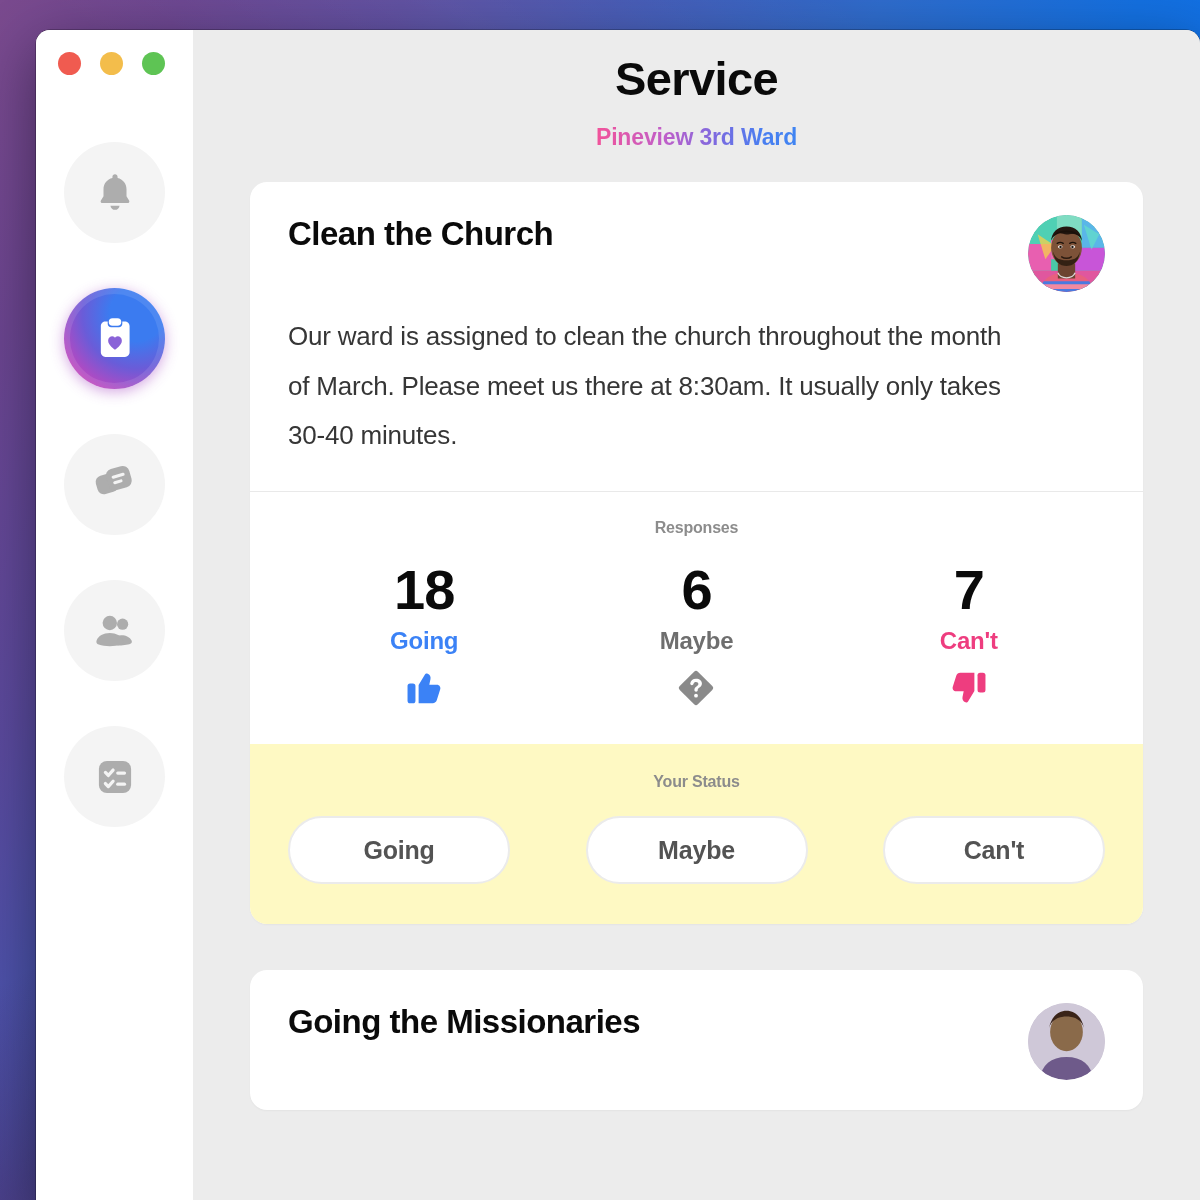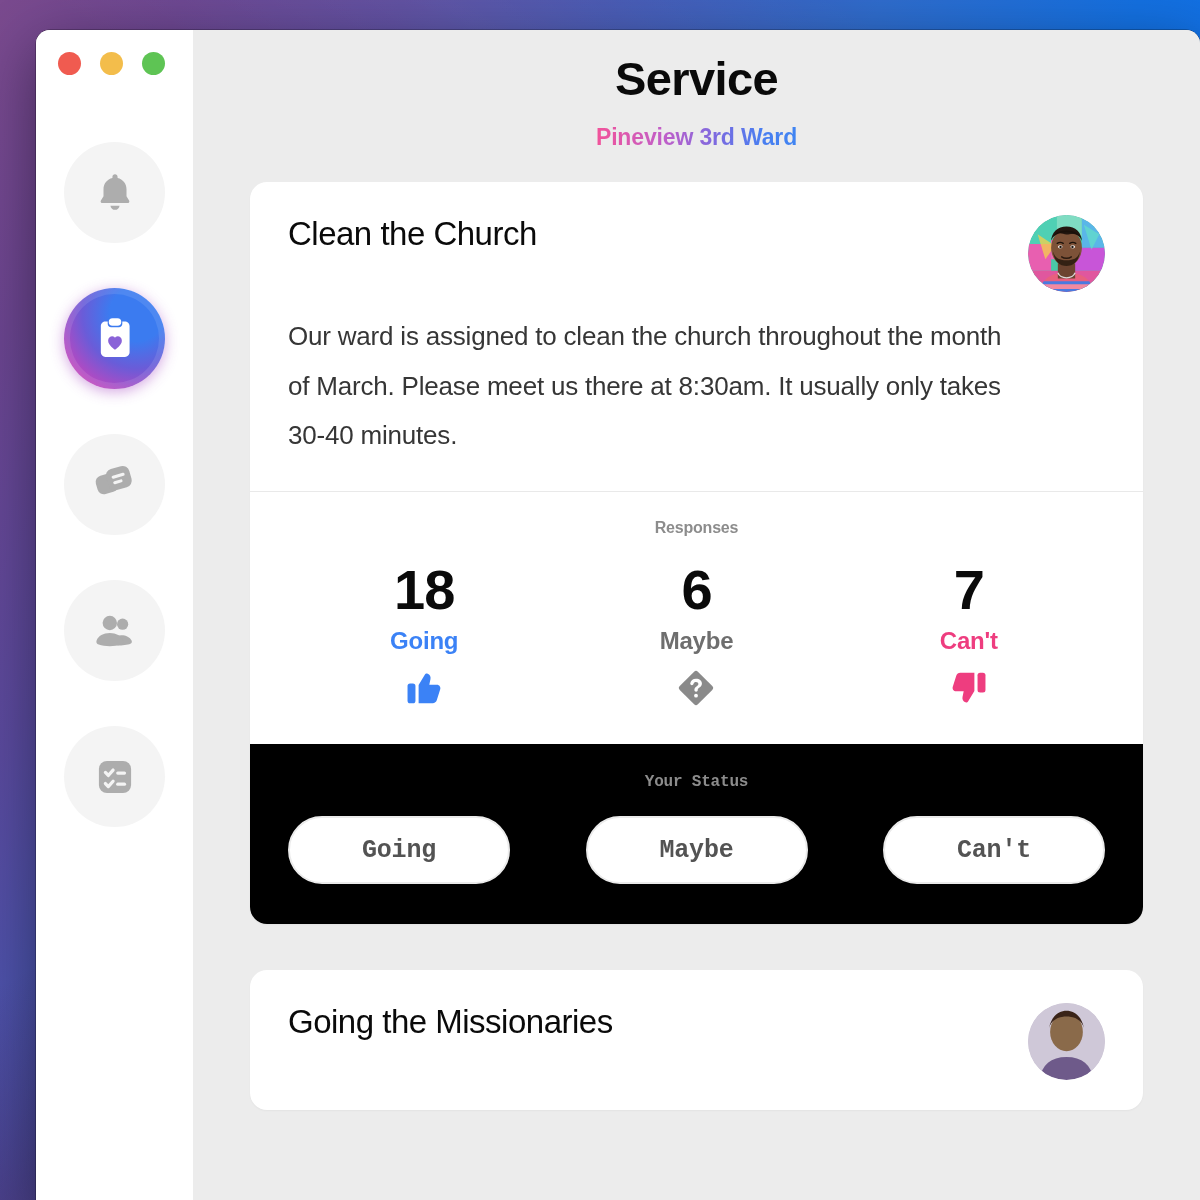--- a/index.html
+++ b/index.html
@@ -104,21 +104,21 @@
     background:#ffffff;
     border-radius:17px;
     overflow:hidden;
     box-shadow:0 1px 2px rgba(0,0,0,0.04);
   }
   .card + .card { margin-top:46px; }
 
   .card-body { padding:33px 38px 30px 38px; }
   .card-top { display:flex; align-items:flex-start; justify-content:space-between; gap:20px; }
   .card-title {
-    font-size:33px; font-weight:normal; color:#0a0a0a;
+    font-size:33px; font-weight:bold; color:#0a0a0a;
     letter-spacing:-0.5px; line-height:1.15;
   }
   .card-date {
     margin-top:7px;
     font-size:23px; font-weight:bold; color:#3b82f6; letter-spacing:-0.2px;
   }
   .avatar {
     width:77px; height:77px; border-radius:50%;
     flex:0 0 77px; overflow:hidden; position:relative;
     background:#cfc8d8;
@@ -141,23 +141,22 @@
   .resp-grid { display:flex; margin-top:24px; }
   .resp-col { flex:1; text-align:center; }
   .resp-num { font-size:56px; font-weight:bold; color:#0a0a0a; line-height:1.05; letter-spacing:-1px; }
   .resp-label { margin-top:8px; font-size:24px; font-weight:bold; letter-spacing:-0.2px; }
   .resp-label.going { color:#3b82f6; }
   .resp-label.maybe { color:#6e6e6e; }
   .resp-label.cant  { color:#ee3d7f; }
   .resp-icon { margin-top:13px; height:40px; display:flex; align-items:center; justify-content:center; }
 
   .status {
-    background:#000000;
+    background:#fef9c3;
     padding:29px 38px 40px 38px;
-    font-family:Liberation Mono, monospace;
   }
   .pills { display:flex; justify-content:space-between; margin-top:25px; }
   .pill {
     flex:0 0 222px; height:68px;
     border-radius:34px;
     background:#ffffff;
     border:2px solid #ebebeb;
     display:flex; align-items:center; justify-content:center;
     font-size:25px; font-weight:bold; color:#535353; letter-spacing:-0.2px;
     cursor:pointer;

